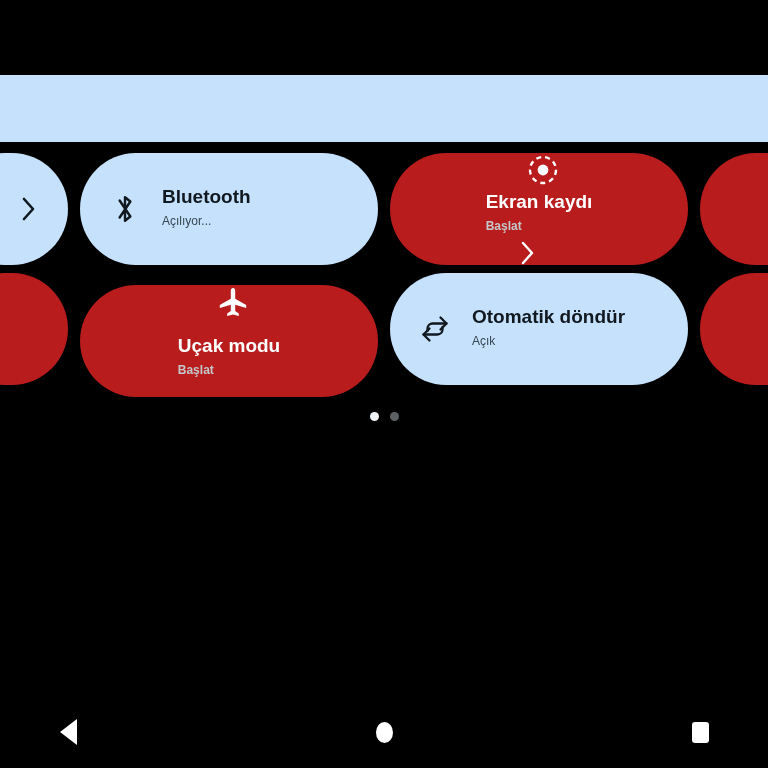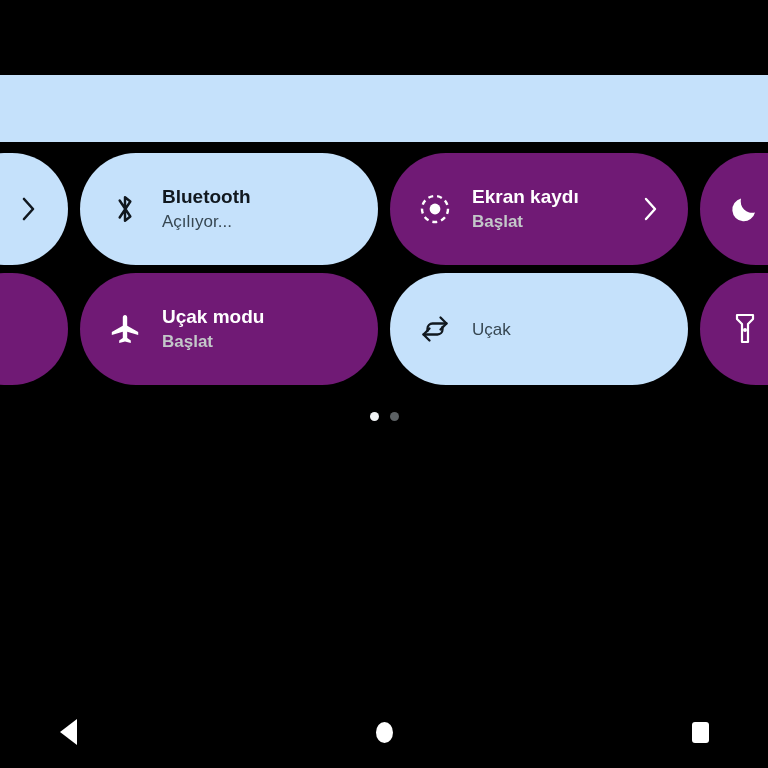--- a/index.html
+++ b/index.html
@@ -46,21 +46,22 @@
     height: 112px;
     border-radius: 56px;
     display: flex;
     align-items: center;
     overflow: hidden;
   }
   .tile.active {
     background: #c5e1fb;
   }
   .tile.inactive {
-    background: #701a75;
+    background: #b91c1c;
+    flex-direction: column;
   }
   .tile-icon {
     flex: 0 0 auto;
     width: 34px;
     height: 34px;
     margin-left: 28px;
     margin-right: 20px;
     display: flex;
     align-items: center;
     justify-content: center;
@@ -76,21 +77,21 @@
     justify-content: center;
     overflow: hidden;
   }
   .tile-title {
     font-size: 19px;
     font-weight: bold;
     line-height: 25px;
     white-space: nowrap;
   }
   .tile-sub {
-    font-size: 17px;
+    font-size: 12px;
     font-weight: normal;
     line-height: 25px;
     white-space: nowrap;
   }
   .tile.active .tile-title { color: #11181f; }
   .tile.active .tile-sub   { color: #374752; }
   .tile.inactive .tile-title { color: #ffffff; }
   .tile.inactive .tile-sub   { color: #c3c7c9; font-weight: bold; }
   .tile-chevron {
     flex: 0 0 auto;
@@ -100,21 +101,21 @@
     align-items: center;
     justify-content: center;
   }
 
   
   #tile-0 { left: -52px;  top: 0px;   width: 120px; }
   #tile-1 { left: 80px;   top: 0px;   width: 298px; }
   #tile-2 { left: 390px;  top: 0px;   width: 298px; }
   #tile-3 { left: 700px;  top: 0px;   width: 298px; }
   #tile-4 { left: -52px;  top: 120px; width: 120px; }
-  #tile-5 { left: 80px;   top: 120px; width: 298px; }
+  #tile-5 { left: 80px;   top: 132px; width: 298px; }
   #tile-6 { left: 390px;  top: 120px; width: 298px; }
   #tile-7 { left: 700px;  top: 120px; width: 298px; }
   #tile-0 .tile-text, #tile-4 .tile-text {
     margin-left: -58px;
     opacity: 0.35;
   }
   #tile-0 .tile-chevron { margin-right: 24px; }
 
   
   #page-dots {
@@ -258,21 +259,22 @@
     <div class="tile active" id="tile-6">
       <div class="tile-icon">
         <svg width="30" height="30" viewBox="0 0 30 30">
           <path d="M20.5 3.5 L26.5 9.5 L20.5 15.5" fill="none" stroke="#11181f" stroke-width="2.3" stroke-linecap="round" stroke-linejoin="round"></path>
           <path d="M26.5 9.5 H12.5 A5 5 0 0 0 7.5 14.5 V17" fill="none" stroke="#11181f" stroke-width="2.3" stroke-linecap="round" stroke-linejoin="round"></path>
           <path d="M9.5 26.5 L3.5 20.5 L9.5 14.5" fill="none" stroke="#11181f" stroke-width="2.3" stroke-linecap="round" stroke-linejoin="round"></path>
           <path d="M3.5 20.5 H17.5 A5 5 0 0 0 22.5 15.5 V13" fill="none" stroke="#11181f" stroke-width="2.3" stroke-linecap="round" stroke-linejoin="round"></path>
         </svg>
       </div>
       <div class="tile-text">
-        <div class="tile-sub">Uçak</div>
+        <div class="tile-title">Otomatik döndür</div>
+        <div class="tile-sub">Açık</div>
       </div>
     </div>
 
     <div class="tile inactive" id="tile-7">
       <div class="tile-icon">
         <svg width="22" height="32" viewBox="0 0 22 32">
           <path d="M3 2 H19 V6 L14 11 V29 H8 V11 L3 6 Z" fill="none" stroke="#ffffff" stroke-width="2.2" stroke-linejoin="round"></path>
           <circle cx="11" cy="17" r="2" fill="#ffffff"></circle>
         </svg>
       </div>

